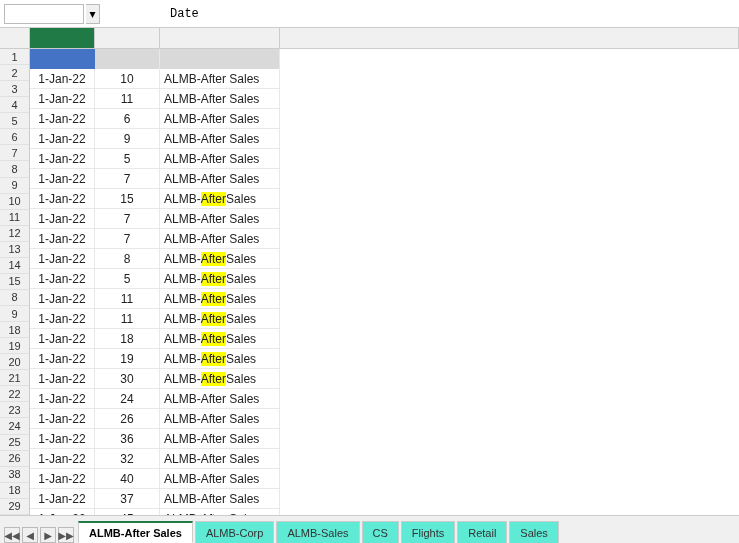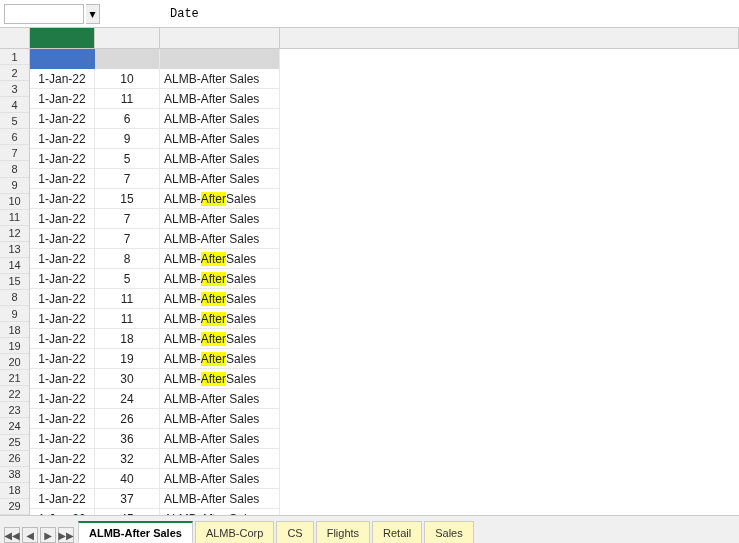--- a/index.html
+++ b/index.html
@@ -228,21 +228,21 @@
     }
     .sheet-tab {
       height: 22px;
       padding: 0 10px;
       border: 1px solid #ccc;
       border-bottom: none;
       display: flex;
       align-items: center;
       font-size: 11px;
       cursor: pointer;
-      background: #fef9c3;
+      background: #5eead4;
       color: #333;
       margin-right: 2px;
       white-space: nowrap;
     }
     .sheet-tab.active {
       background: #fff;
       color: #000;
       font-weight: bold;
       border-top: 2px solid #1f7a45;
       border-bottom: 1px solid #fff;
@@ -470,17 +470,18 @@
 <div class="sheet-tabs">
   <div class="sheet-nav">
     <div class="sheet-nav-btn">◀◀</div>
     <div class="sheet-nav-btn">◀</div>
     <div class="sheet-nav-btn">▶</div>
     <div class="sheet-nav-btn">▶▶</div>
   </div>
 
 <div class="sheet-tab active">ALMB-After Sales</div>
     <div class="sheet-tab">ALMB-Corp</div>
+    <div class="sheet-tab">ALMB-Sales</div>
     <div class="sheet-tab">CS</div>
     <div class="sheet-tab">Flights</div>
     <div class="sheet-tab">Retail</div>
     <div class="sheet-tab">Sales</div>
   </div>
 
 </body></html>

